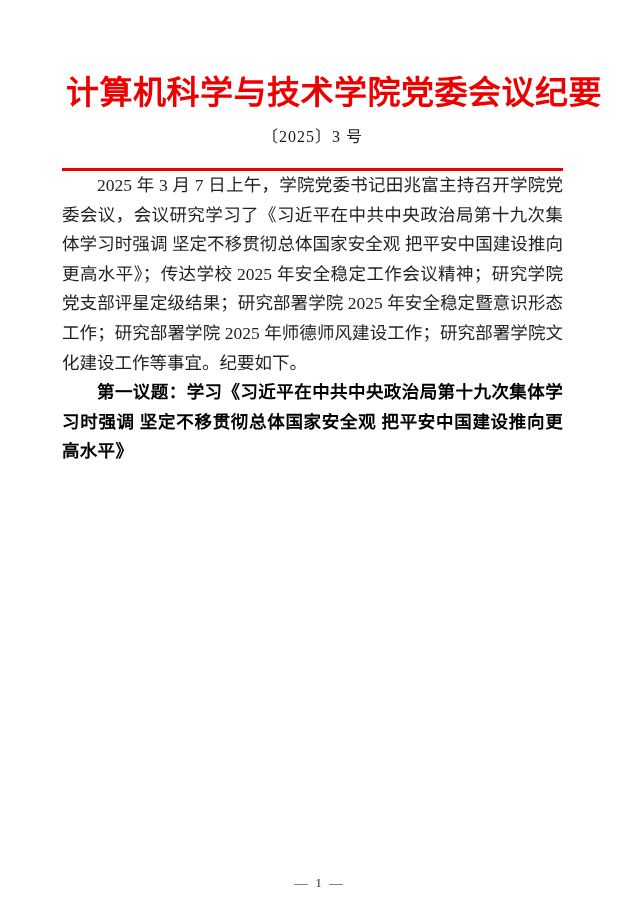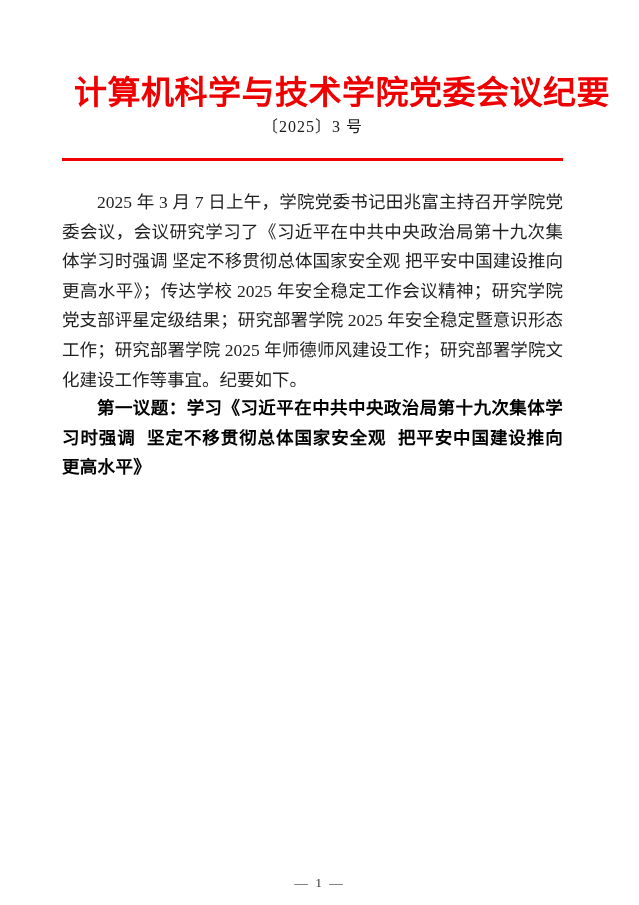--- a/index.html
+++ b/index.html
@@ -13,56 +13,56 @@
     height: 905px;
     margin: 0 auto;
     background: #ffffff;
     box-sizing: border-box;
     padding: 0 76px 0 62px;
     overflow: hidden;
     font-family: "Liberation Serif", "DejaVu Serif", serif;
     color: #1f1f1f;
   }
   .doc-title {
-    margin: 70px 0 0 12px;
+    margin: 70px 0 0 4px;
     text-align: center;
     font-size: 33px;
     line-height: 46px;
     font-weight: 700;
     letter-spacing: 0.5px;
     color: #ee0000;
     font-family: "Liberation Serif", "DejaVu Serif", serif;
     white-space: nowrap;
   }
   .doc-number {
+    margin-top: 10px;
     text-align: center;
     font-size: 16px;
     line-height: 22px;
     color: #1a1a1a;
     letter-spacing: 1px;
   }
   .red-rule {
     margin-top: 20px;
     height: 3px;
     background: #ee0000;
     border: none;
   }
   .body-text {
-    margin-top: 27px;
     font-size: 17.5px;
     line-height: 29.6px;
     text-align: justify;
   }
   .para {
     margin: 0;
     text-indent: 2em;
     word-break: break-all;
   }
   .para.heading {
-    font-family: Liberation Mono, monospace;
+    font-family: Liberation Serif, serif;
     font-weight: 700;
     color: #000000;
     letter-spacing: 0.3px;
   }
   .page-footer {
     position: absolute;
     left: 0;
     bottom: 14px;
     width: 100%;
     text-align: center;

